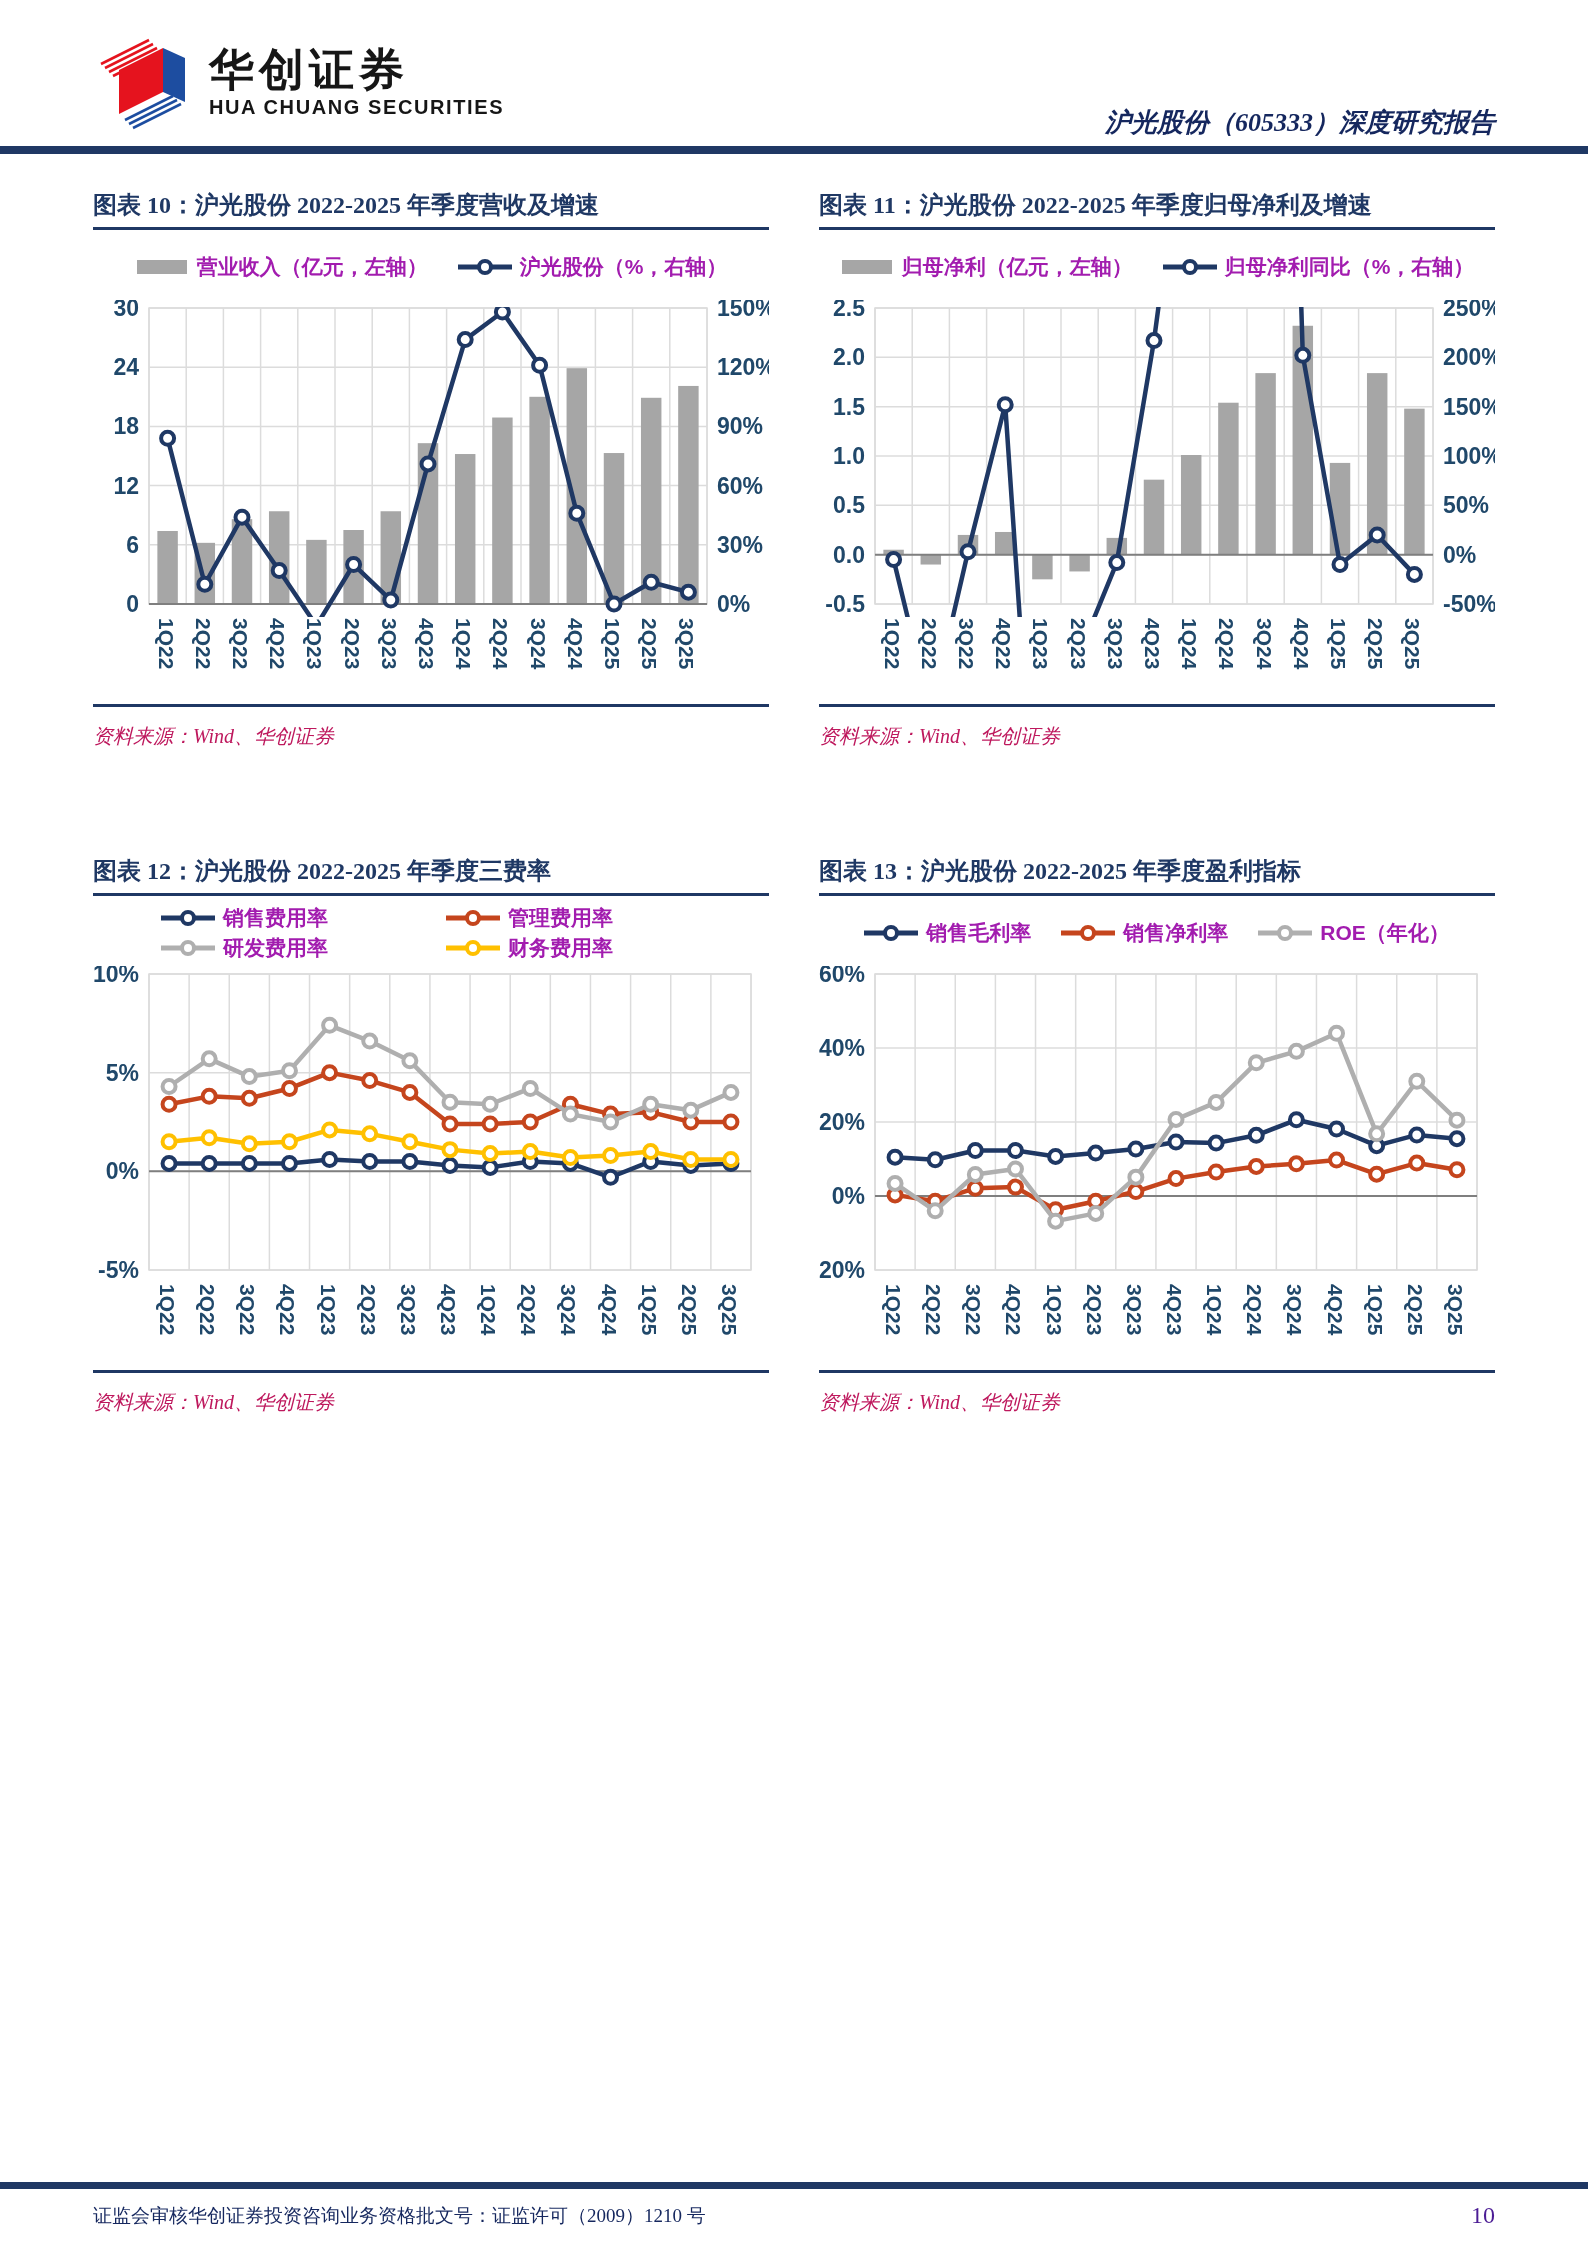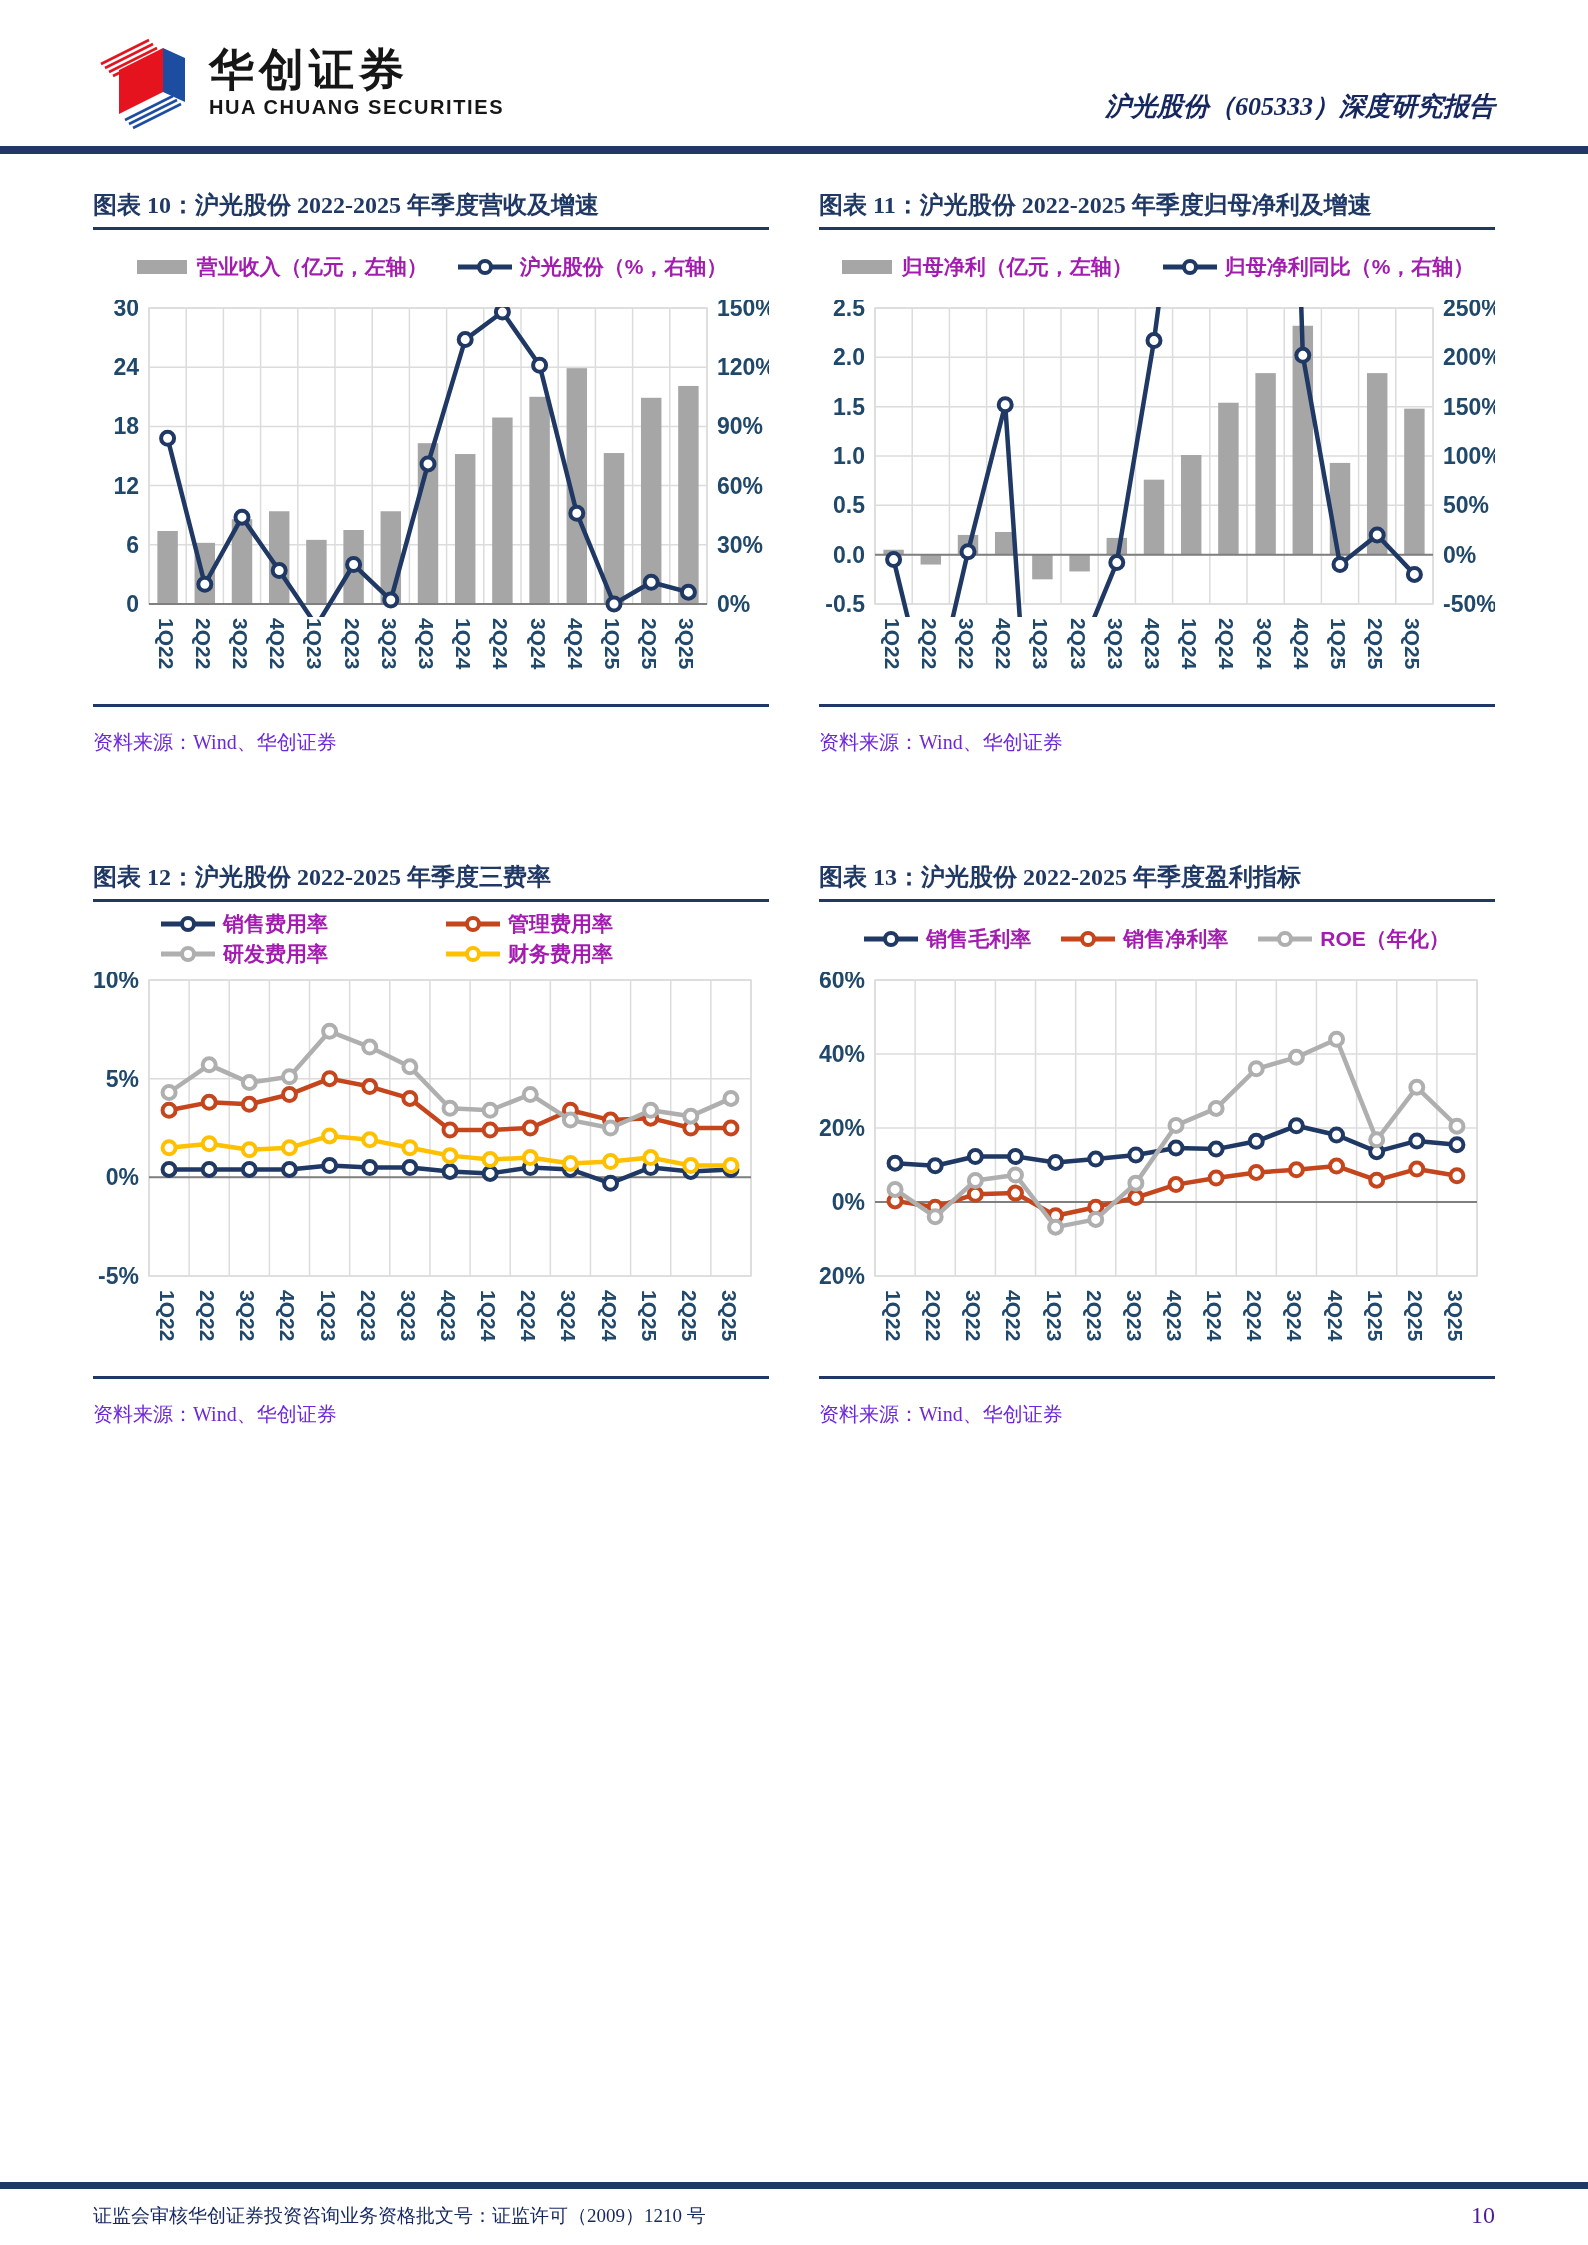--- a/index.html
+++ b/index.html
@@ -8,40 +8,40 @@
 
   
   .header{position:absolute;top:28px;left:93px;right:93px;height:112px;}
   .logo{position:absolute;left:0;top:2px;display:flex;align-items:center;}
   .logo-mark{width:104px;height:104px;}
   .logo-text{margin-left:12px;}
   .logo-cn{font-family:"Liberation Sans",sans-serif;font-weight:bold;font-size:45px;
            letter-spacing:5px;color:#161616;line-height:1.1;}
   .logo-en{font-family:"Liberation Sans",sans-serif;font-weight:bold;font-size:20px;
            letter-spacing:1.6px;color:#161616;margin-top:2px;}
-  .report-title{position:absolute;right:0;bottom:16px;font-family:"Liberation Serif",serif;
+  .report-title{position:absolute;right:0;bottom:0;font-family:"Liberation Serif",serif;
            font-style:italic;font-weight:bold;font-size:26px;color:#15275E;}
   .header-rule{position:absolute;top:146px;left:0;width:1588px;height:8px;background:#1F3864;}
 
   
   .charts{position:absolute;top:190px;left:93px;width:1402px;display:grid;
           grid-template-columns:676px 676px;justify-content:space-between;row-gap:106px;}
   .chart-card{width:676px;}
   .chart-title{font-family:"Liberation Serif",serif;font-weight:bold;font-size:24px;
                color:#1F3864;line-height:1.3;margin-bottom:6px;white-space:nowrap;}
   .title-rule{height:3px;background:#1F3864;margin-bottom:4px;}
   .legend{height:66px;display:flex;flex-wrap:wrap;justify-content:center;align-items:center;
           align-content:center;column-gap:30px;row-gap:2px;}
   .legend.grid2 .legend-item{width:255px;}
   .legend-item{display:flex;align-items:center;gap:8px;}
   .legend-label{font-weight:bold;font-size:21px;color:#a21caf;white-space:nowrap;}
   .chart-svg{display:block;width:676px;height:400px;}
   .chart-rule{height:3px;background:#1F3864;margin-top:4px;}
-  .chart-source{font-family:"Liberation Serif",serif;font-size:20px;
-                color:#6d28d9;margin-top:22px;}
+  .chart-source{font-family:"Liberation Serif",serif;font-style:italic;font-size:20px;
+                color:#be185d;margin-top:16px;}
 
   
   .footer-rule{position:absolute;top:2182px;left:0;width:1588px;height:7px;background:#1F3864;}
   .footer{position:absolute;top:2202px;left:93px;right:93px;display:flex;
           justify-content:space-between;align-items:center;}
   .footer-license{font-family:"Liberation Serif",serif;font-size:19px;color:#15275E;}
   .footer-page{font-family:"Liberation Serif",serif;font-size:24px;color:#4c1d95;}
 </style>
 </head>
 <body>

